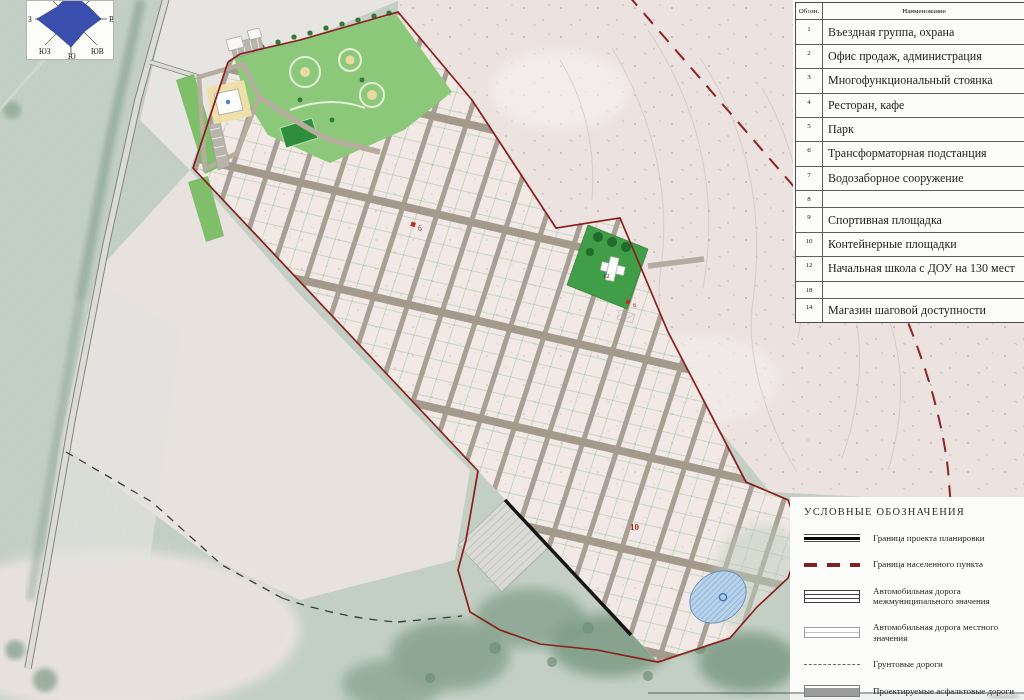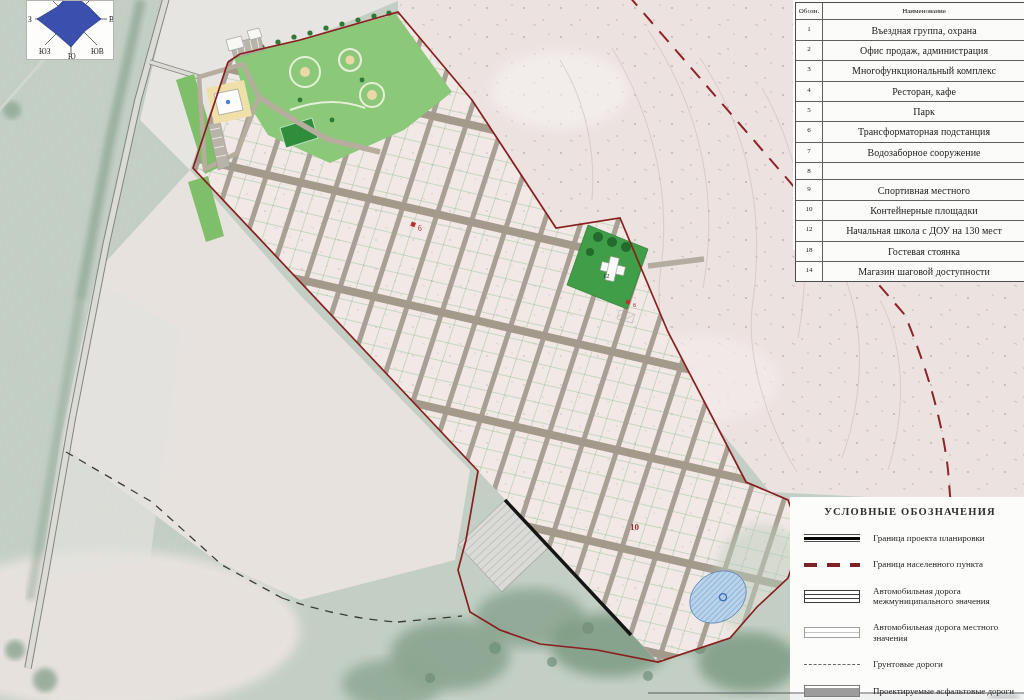--- a/index.html
+++ b/index.html
@@ -11,27 +11,27 @@
   .compass{position:absolute;left:26px;top:0;width:88px;height:60px;
            background:#fdfdfc;border:1px solid #b3b3b0;box-sizing:border-box;overflow:hidden;}
 
   
   .objtable{position:absolute;left:793px;top:0;width:231px;height:250px;background:#fbfbf9;}
   .tgrid{position:absolute;left:2px;top:2px;right:0;border:1px solid #4c4c4c;border-right:none;background:#fbfbf9;}
   .trow{display:flex;border-top:1px solid #5e5e5e;}
   .trow:first-child{border-top:none;}
   .tc1{flex:0 0 24px;border-right:1px solid #5e5e5e;text-align:center;
        font-size:7px;color:#1d1d1d;padding:4.2px 1px 4.2px 1px;}
-  .tc2{flex:1;font-size:10px;color:#1d1d1d;padding:4.2px 4px 4.2px 5px;text-align:center;}
+  .tc2{flex:1;font-size:12px;color:#1d1d1d;padding:4.2px 4px 4.2px 5px;}
   .thead .tc1,.thead .tc2{text-align:center;font-size:7px;color:#111;}
 
   
   .legendbox{position:absolute;left:790px;top:497px;width:234px;height:195px;
              background:#fcfcfb;box-sizing:border-box;padding:9px 8px 0 14px;}
-  .ltitle{text-align:center;font-weight:bold;font-size:10.5px;letter-spacing:1.2px;
+  .ltitle{text-align:left;font-weight:normal;font-size:10.5px;letter-spacing:1.2px;
           color:#2e2e2e;margin-bottom:4px;}
   .lrow{display:flex;align-items:center;margin-top:16px;}
   .sw{flex:0 0 56px;width:56px;margin-right:13px;}
   .llabel{font-size:9px;line-height:1.15;color:#262626;}
   .sw-proj .l1{height:1px;background:#4d4d4d;}
   .sw-proj .bar{height:3px;background:#050505;margin:1.5px 0;}
   .sw-settl{height:4px;background:repeating-linear-gradient(90deg,#7e2024 0 13px,transparent 13px 23px);}
   .sw-inter{height:13px;border:1px solid #3c3c3c;box-sizing:border-box;
             background:linear-gradient(#fff 0 3px,#3c3c3c 3px 3.8px,#fff 3.8px 7.4px,#3c3c3c 7.4px 8.2px,#fff 8.2px 100%);}
   .sw-local{height:11px;border:1px solid #a0a0a0;box-sizing:border-box;
@@ -292,21 +292,21 @@
     <div class="trow">
       <div class="tc1">1</div>
       <div class="tc2">Въездная группа, охрана</div>
     </div>
     <div class="trow">
       <div class="tc1">2</div>
       <div class="tc2">Офис продаж, администрация</div>
     </div>
     <div class="trow">
       <div class="tc1">3</div>
-      <div class="tc2">Многофункциональный комплекс</div>
+      <div class="tc2">Многофункциональный стоянка</div>
     </div>
     <div class="trow">
       <div class="tc1">4</div>
       <div class="tc2">Ресторан, кафе</div>
     </div>
     <div class="trow">
       <div class="tc1">5</div>
       <div class="tc2">Парк</div>
     </div>
     <div class="trow">
@@ -315,33 +315,32 @@
     </div>
     <div class="trow">
       <div class="tc1">7</div>
       <div class="tc2">Водозаборное сооружение</div>
     </div>
     <div class="trow">
       <div class="tc1">8</div>
     </div>
     <div class="trow">
       <div class="tc1">9</div>
-      <div class="tc2">Спортивная местного</div>
+      <div class="tc2">Спортивная площадка</div>
     </div>
     <div class="trow">
       <div class="tc1">10</div>
       <div class="tc2">Контейнерные площадки</div>
     </div>
     <div class="trow">
       <div class="tc1">12</div>
       <div class="tc2">Начальная школа с ДОУ на 130 мест</div>
     </div>
     <div class="trow">
       <div class="tc1">18</div>
-      <div class="tc2">Гостевая стоянка</div>
     </div>
     <div class="trow">
       <div class="tc1">14</div>
       <div class="tc2">Магазин шаговой доступности</div>
     </div>
   </div>
 </div>
 
 <div class="legendbox">
   <div class="ltitle">УСЛОВНЫЕ ОБОЗНАЧЕНИЯ</div>

